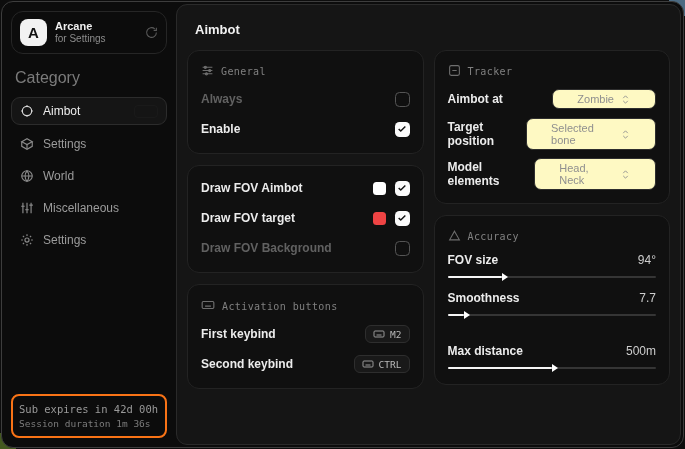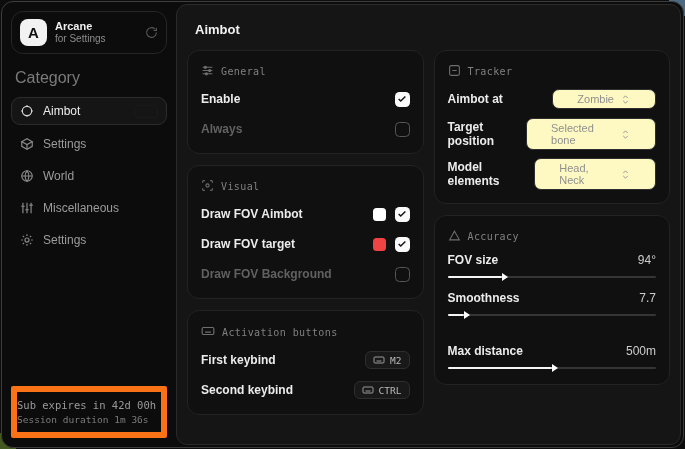--- a/index.html
+++ b/index.html
@@ -23,21 +23,21 @@
   .brand-action { color:#5a5a5a; display:flex; }
   .category { color:#7b7b7b; font-size:16px; margin:15px 4px 10px 4px; }
   .nav { display:flex; flex-direction:column; gap:4px; }
   .nav-item { display:flex; align-items:center; gap:9px; height:26px; padding:0 8px;
     border-radius:9px; color:#9c9c9c; font-size:12px; border:1px solid transparent; cursor:pointer; }
   .nav-item .nicon { display:flex; color:#8a8a8a; }
   .nav-item.active { background:#151515; border-color:#2c2c2c; color:#ececec; height:28px; }
   .nav-item.active .nicon { color:#d8d8d8; }
   .nav-item + .nav-item { margin-top:2px; }
   .hint-pill { margin-left:auto; width:24px; height:13px; border:1px solid #202020; border-radius:4px; opacity:.5; }
-  .status { margin-top:auto; border:6px solid #f97316; border-radius:2px; padding:7px 0; }
+  .status { margin-top:auto; border:2px solid #f97316; border-radius:8px; padding:7px 6px; }
   .status-1 { font-family:"DejaVu Sans Mono", monospace; font-size:10.5px; color:#9a9a9a; margin-bottom:3px; }
   .status-2 { font-family:"DejaVu Sans Mono", monospace; font-size:9.5px; color:#7c7c7c; }
 
   
   .main-wrap { flex:1; padding:2px 2px 2px 0; }
   .main { height:100%; background:#151515; border:1px solid #2a2a2a; border-radius:11px; padding:11px 10px; }
   .page-title { color:#f2f2f2; font-size:13px; font-weight:bold; margin:6px 0 13px 8px; }
   .cols { display:grid; grid-template-columns:1fr 1fr; gap:10px; align-items:start; }
   .col { display:flex; flex-direction:column; gap:11px; }
   .card { background:#101010; border:1px solid #232323; border-radius:12px; padding:11px 13px; }
@@ -170,44 +170,35 @@
               <span class="sicon">
                 <svg width="13" height="13" viewBox="0 0 24 24" fill="none" stroke="currentColor" stroke-width="2">
                   <path d="M3 6h18M3 12h18M3 18h18"></path>
                     <circle cx="8" cy="6" r="2" fill="currentColor"></circle>
                     <circle cx="16" cy="12" r="2" fill="currentColor"></circle>
                     <circle cx="10" cy="18" r="2" fill="currentColor"></circle>
                 </svg>
               </span>
               <span class="sec-title">General</span>
             </div>
+            <div class="row disabled">
+              <span class="row-label">Always</span>
+              <span class="checkbox unchecked"></span>
+            </div>
             <div class="row">
               <span class="row-label">Enable</span>
               <span class="checkbox checked">
                 <svg width="10" height="10" viewBox="0 0 24 24" fill="none" stroke="currentColor" stroke-width="3.5">
                     <path d="M4 12l5 5L20 6"></path>
                   </svg>
               </span>
             </div>
-            <div class="row disabled">
-              <span class="row-label">Always</span>
-              <span class="checkbox unchecked"></span>
-            </div>
-          </div>
-
-          <div class="card">
-            <div class="sec-head">
-              <span class="sicon">
-                <svg width="13" height="13" viewBox="0 0 24 24" fill="none" stroke="currentColor" stroke-width="2">
-                  <path d="M3 7V5a2 2 0 0 1 2-2h2M17 3h2a2 2 0 0 1 2 2v2M21 17v2a2 2 0 0 1-2 2h-2M7 21H5a2 2 0 0 1-2-2v-2"></path>
-                  <circle cx="12" cy="12" r="3"></circle>
-                </svg>
-              </span>
-              <span class="sec-title">Visual</span>
-            </div>
+          </div>
+
+          <div class="card">
             <div class="row">
               <span class="row-label">Draw FOV Aimbot</span>
               <span class="controls">
                 <span class="swatch" style="background: rgb(255, 255, 255);"></span>
                 <span class="checkbox checked">
                   <svg width="10" height="10" viewBox="0 0 24 24" fill="none" stroke="currentColor" stroke-width="3.5">
                       <path d="M4 12l5 5L20 6"></path>
                     </svg>
                 </span>
               </span>

